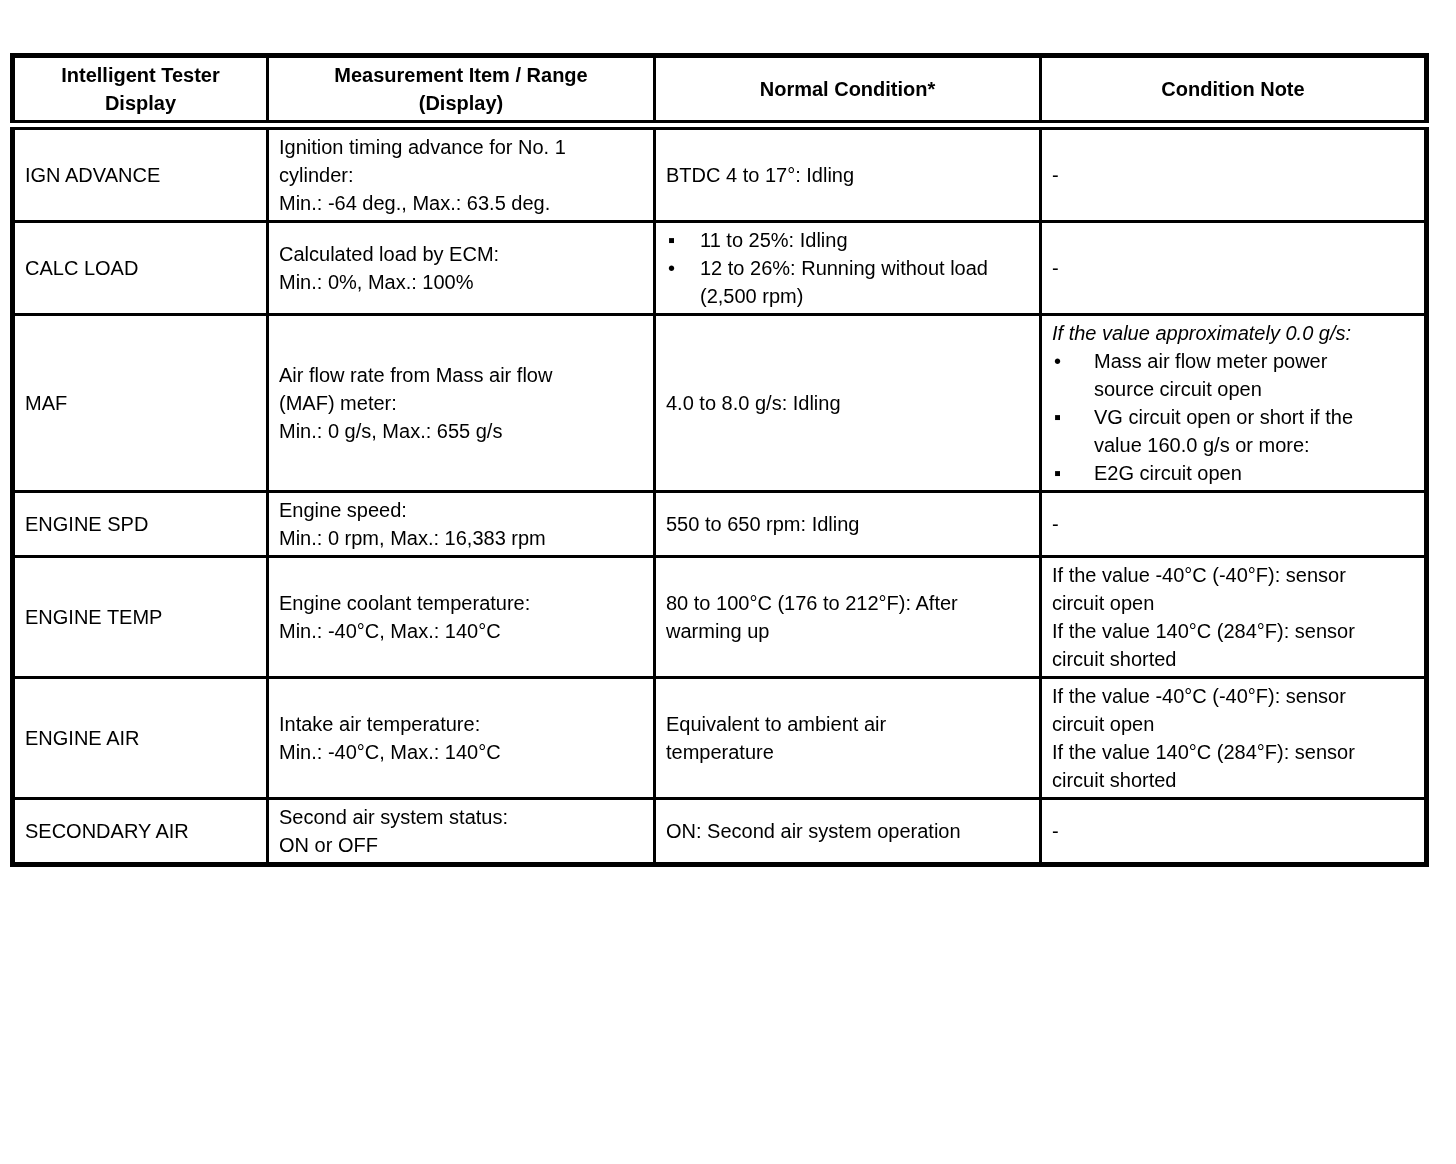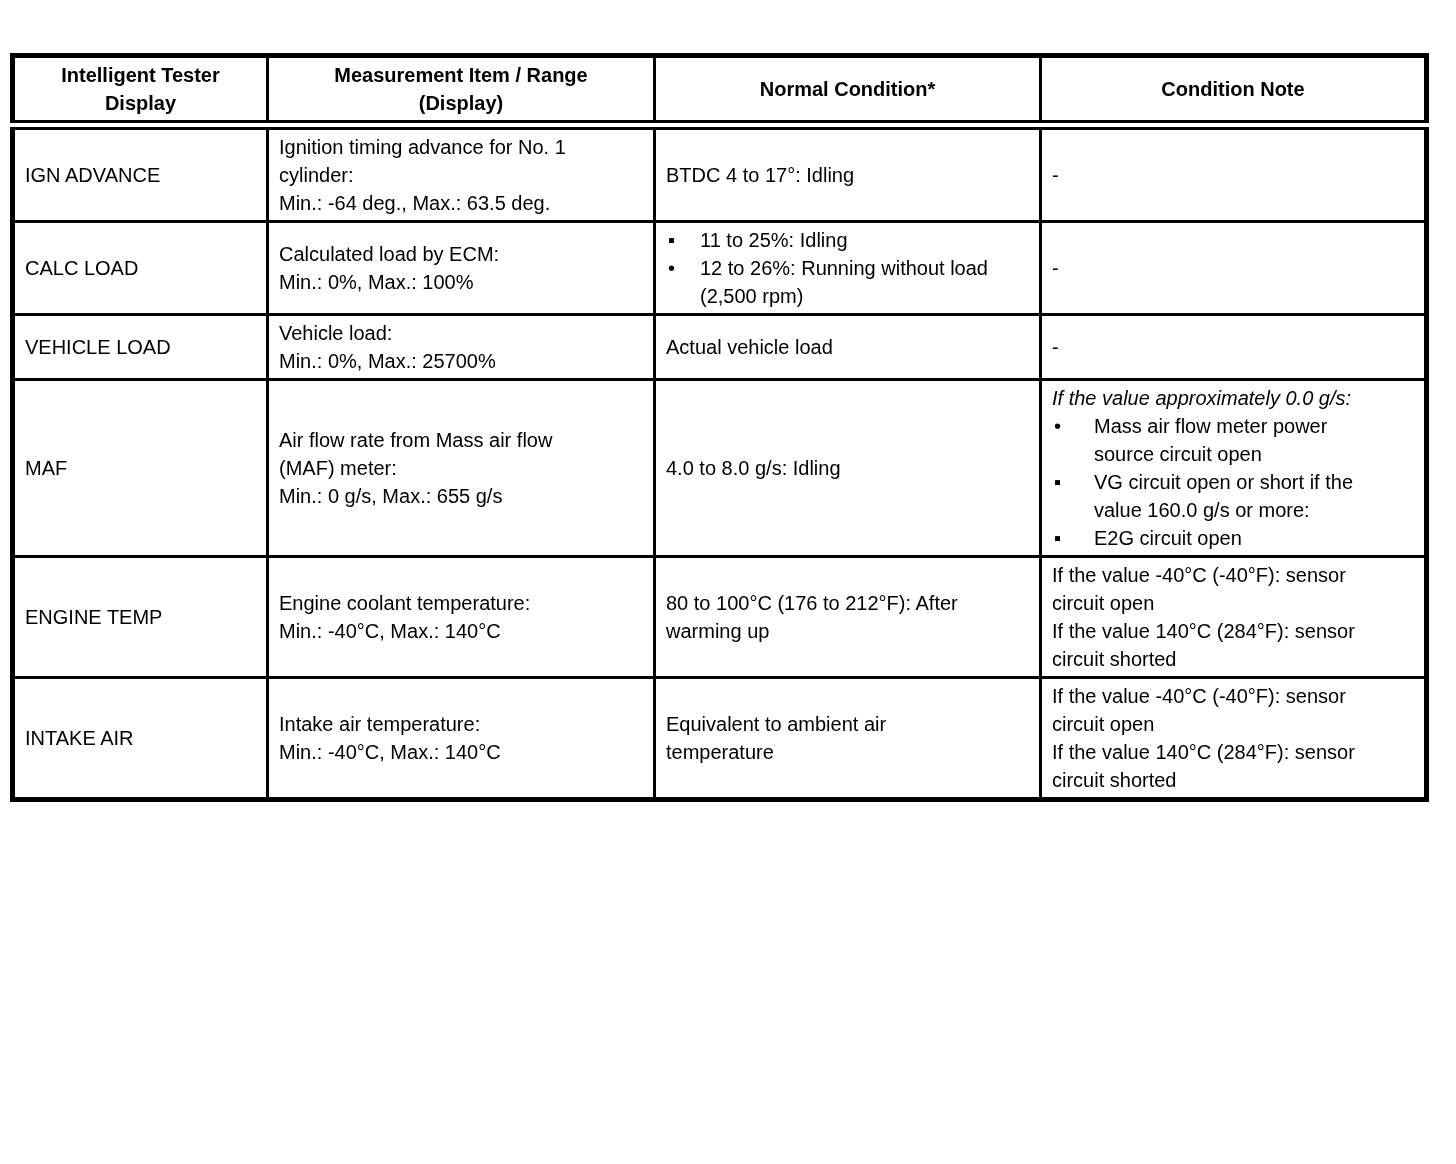--- a/index.html
+++ b/index.html
@@ -95,53 +95,60 @@
         </tr>
         <tr>
           <td class="display">CALC LOAD</td>
           <td class="measurement">Calculated load by ECM:
 Min.: 0%, Max.: 100%</td>
           <td class="condition"><div class="li"><span class="bullet">▪</span><span class="li-text">11 to 25%: Idling</span></div><div class="li"><span class="bullet">•</span><span class="li-text">12 to 26%: Running without load
 (2,500 rpm)</span></div></td>
           <td class="note">-</td>
         </tr>
         <tr>
-          <td class="display">VEHICLE LOAD</td>
-          <td class="measurement">Vehicle load:
-Min.: 0%, Max.: 25700%</td>
-          <td class="condition">Actual vehicle load</td>
-          <td class="note">-</td>
-        </tr>
-        <tr>
           <td class="display">MAF</td>
           <td class="measurement">Air flow rate from Mass air flow
 (MAF) meter:
 Min.: 0 g/s, Max.: 655 g/s</td>
           <td class="condition">4.0 to 8.0 g/s: Idling</td>
           <td class="note"><div class="intro">If the value approximately 0.0 g/s:</div><div class="li"><span class="bullet">•</span><span class="li-text">Mass air flow meter power
 source circuit open</span></div><div class="li"><span class="bullet">▪</span><span class="li-text">VG circuit open or short if the
 value 160.0 g/s or more:</span></div><div class="li"><span class="bullet">▪</span><span class="li-text">E2G circuit open</span></div></td>
+        </tr>
+        <tr>
+          <td class="display">ENGINE SPD</td>
+          <td class="measurement">Engine speed:
+Min.: 0 rpm, Max.: 16,383 rpm</td>
+          <td class="condition">550 to 650 rpm: Idling</td>
+          <td class="note">-</td>
         </tr>
         <tr>
           <td class="display">ENGINE TEMP</td>
           <td class="measurement">Engine coolant temperature:
 Min.: -40°C, Max.: 140°C</td>
           <td class="condition">80 to 100°C (176 to 212°F): After
 warming up</td>
           <td class="note">If the value -40°C (-40°F): sensor
 circuit open
 If the value 140°C (284°F): sensor
 circuit shorted</td>
         </tr>
         <tr>
-          <td class="display">INTAKE AIR</td>
+          <td class="display">ENGINE AIR</td>
           <td class="measurement">Intake air temperature:
 Min.: -40°C, Max.: 140°C</td>
           <td class="condition">Equivalent to ambient air
 temperature</td>
           <td class="note">If the value -40°C (-40°F): sensor
 circuit open
 If the value 140°C (284°F): sensor
 circuit shorted</td>
         </tr>
+        <tr>
+          <td class="display">SECONDARY AIR</td>
+          <td class="measurement">Second air system status:
+ON or OFF</td>
+          <td class="condition">ON: Second air system operation</td>
+          <td class="note">-</td>
+        </tr>
       </tbody>
   </table>
 </div>
 
 </body></html>

